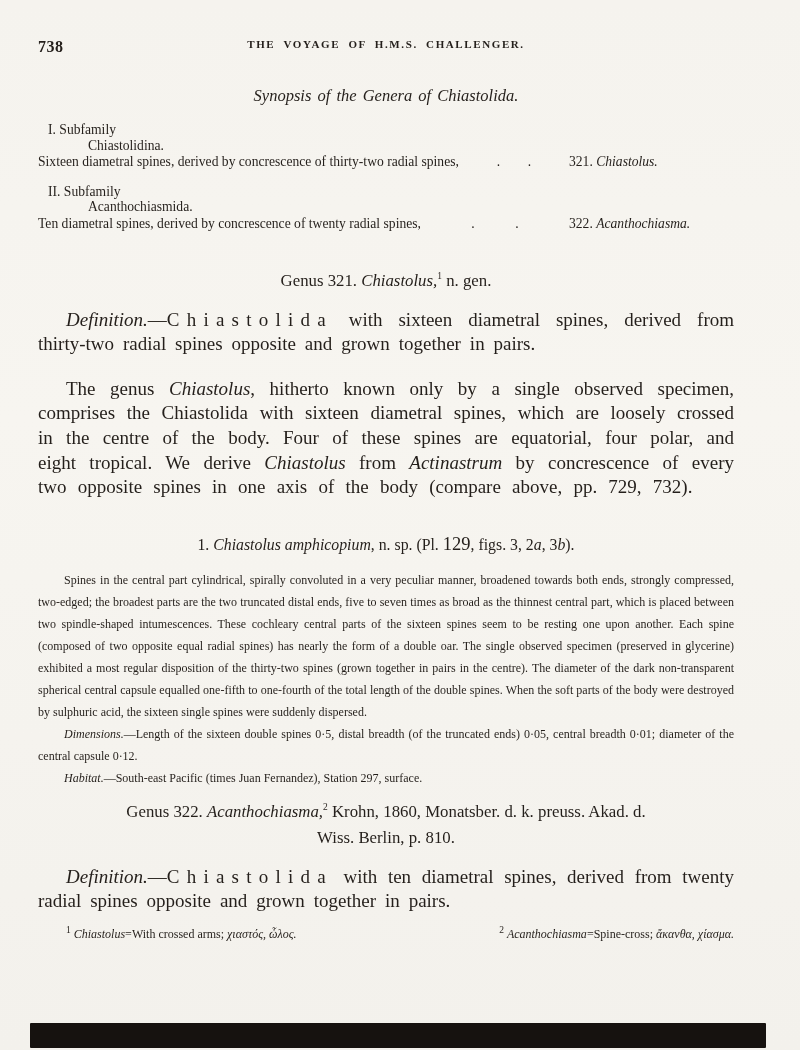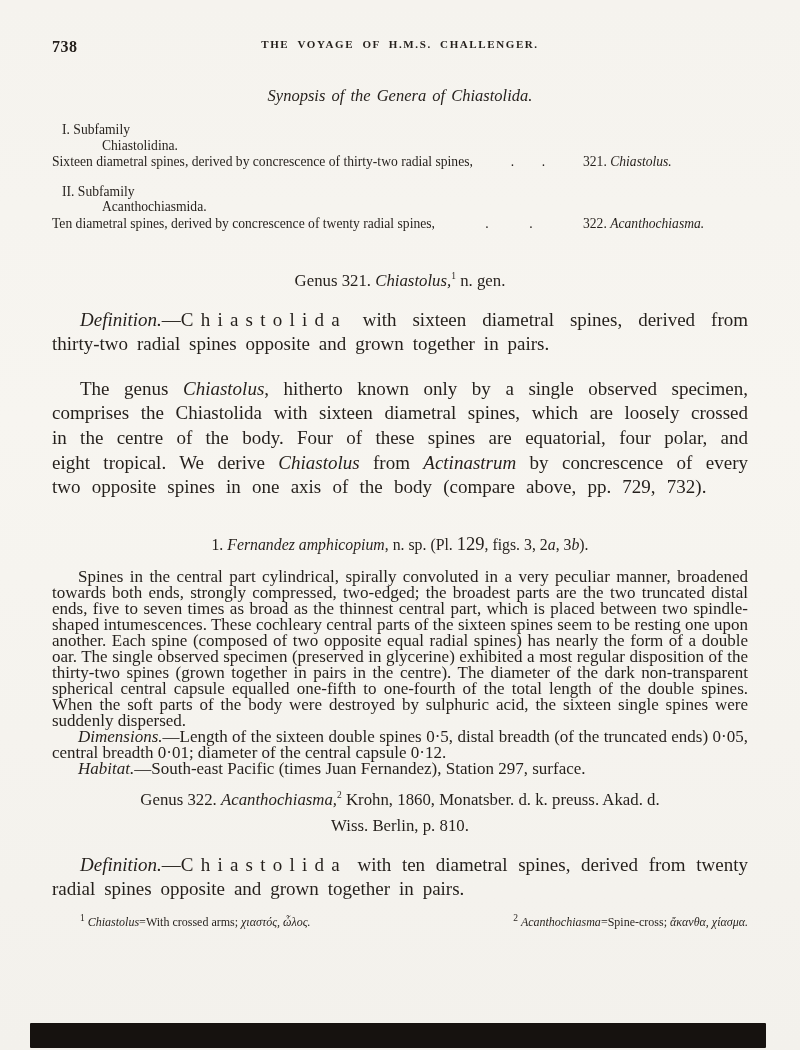--- a/index.html
+++ b/index.html
@@ -3,21 +3,21 @@
 <meta charset="utf-8">
 <style>
   * { margin:0; padding:0; box-sizing:border-box; }
   html, body { width:800px; }
   body {
     width:800px; height:1050px; position:relative; overflow:hidden;
     background:linear-gradient(180deg,#f5f3ee 0%,#f7f5f0 40%,#f3f1ec 100%);
     font-family:"Liberation Serif","DejaVu Serif",serif;
     color:#241f1b;
   }
-  .content { position:absolute; left:52px; top:38px; width:696px; }
+  .content { position:absolute; left:38px; top:38px; width:696px; }
 
   .pagehead { position:relative; height:20px; }
   .pagenum { position:absolute; left:0; top:0; font-size:16px; font-weight:700; letter-spacing:.5px; }
   .runtitle { display:block; text-align:center; font-size:11px; font-weight:700; letter-spacing:1.6px; word-spacing:4px; }
 
   .synopsis-title { margin-top:28px; text-align:center; font-style:italic; font-size:16.5px; word-spacing:2px; }
 
   .synopsis { margin-top:16px; font-size:13.6px; line-height:15.6px; }
   .syn-entry + .syn-entry { margin-top:14px; }
   .syn-sub { padding-left:10px; }
@@ -31,21 +31,21 @@
   .genus-heading { margin-top:36px; text-align:center; font-size:16.8px; line-height:26px; }
   .g322 { margin-top:10px; }
 
   .body-para { margin-top:14px; font-size:19px; line-height:24.6px; text-align:justify; text-indent:28px; }
   .wide { word-spacing:.22em; }
   .para-genus { margin-top:20px; word-spacing:.34em; }
 
   .species-heading { margin-top:34px; text-align:center; font-size:15.8px; }
   .plate-num { font-size:18.5px; }
 
-  .small-para { font-size:17px; line-height:16px; text-align:justify; text-indent:26px; }
+  .small-para { font-size:12px; line-height:22px; text-align:justify; text-indent:26px; }
   .species-desc { margin-top:14px; }
 
   .italic { font-style:italic; }
   .spaced { letter-spacing:.38em; }
   sup { font-size:9.5px; vertical-align:super; line-height:0; }
 
   .footnotes { margin-top:12px; display:flex; justify-content:space-between; font-size:12px; padding-left:28px; line-height:16px;align-items:flex-end; }
 
   .scan-bar { position:absolute; left:30px; right:34px; bottom:2px; height:25px; background:#16120f; border-radius:1px; }
 </style>
@@ -90,21 +90,21 @@
     </div>
 
   </div>
 
   <h2 class="genus-heading"><span>Genus 321.</span> <span class="italic">Chiastolus,</span><sup>1</sup> <span>n. gen.</span></h2>
 
   <p class="body-para wide"><span class="italic">Definition.</span><span>—</span><span class="spaced">Chiastolida</span><span> with sixteen diametral spines, derived from thirty-two radial spines opposite and grown together in pairs.</span></p>
 
   <p class="body-para para-genus"><span>The genus </span><span class="italic">Chiastolus</span><span>, hitherto known only by a single observed specimen, comprises the Chiastolida with sixteen diametral spines, which are loosely crossed in the centre of the body. Four of these spines are equatorial, four polar, and eight tropical. We derive </span><span class="italic">Chiastolus</span><span> from </span><span class="italic">Actinastrum</span><span> by concrescence of every two opposite spines in one axis of the body (compare above, pp. 729, 732).</span></p>
 
-  <h3 class="species-heading"><span>1.</span> <span class="italic">Fernandez amphicopium</span><span>, n. sp. (Pl. </span><span class="plate-num">129</span><span>, figs. 3, 2</span><span class="italic">a</span><span>, 3</span><span class="italic">b</span><span>).</span></h3>
+  <h3 class="species-heading"><span>1.</span> <span class="italic">Chiastolus amphicopium</span><span>, n. sp. (Pl. </span><span class="plate-num">129</span><span>, figs. 3, 2</span><span class="italic">a</span><span>, 3</span><span class="italic">b</span><span>).</span></h3>
 
   <p class="small-para species-desc">Spines in the central part cylindrical, spirally convoluted in a very peculiar manner, broadened towards both ends, strongly compressed, two-edged; the broadest parts are the two truncated distal ends, five to seven times as broad as the thinnest central part, which is placed between two spindle-shaped intumescences. These cochleary central parts of the sixteen spines seem to be resting one upon another. Each spine (composed of two opposite equal radial spines) has nearly the form of a double oar. The single observed specimen (preserved in glycerine) exhibited a most regular disposition of the thirty-two spines (grown together in pairs in the centre). The diameter of the dark non-transparent spherical central capsule equalled one-fifth to one-fourth of the total length of the double spines. When the soft parts of the body were destroyed by sulphuric acid, the sixteen single spines were suddenly dispersed.</p>
 
   <p class="small-para"><span class="italic">Dimensions.</span><span>—</span><span>Length of the sixteen double spines 0·5, distal breadth (of the truncated ends) 0·05, central breadth 0·01; diameter of the central capsule 0·12.</span></p>
 
   <p class="small-para"><span class="italic">Habitat.</span><span>—</span><span>South-east Pacific (times Juan Fernandez), Station 297, surface.</span></p>
 
   <h2 class="genus-heading g322"><span>Genus 322.</span> <span class="italic">Acanthochiasma,</span><sup>2</sup><span> Krohn, 1860, Monatsber. d. k. preuss. Akad. d.</span><br><span>Wiss. Berlin, p. 810.</span></h2>
 
   <p class="body-para wide"><span class="italic">Definition.</span><span>—</span><span class="spaced">Chiastolida</span><span> with ten diametral spines, derived from twenty radial spines opposite and grown together in pairs.</span></p>

